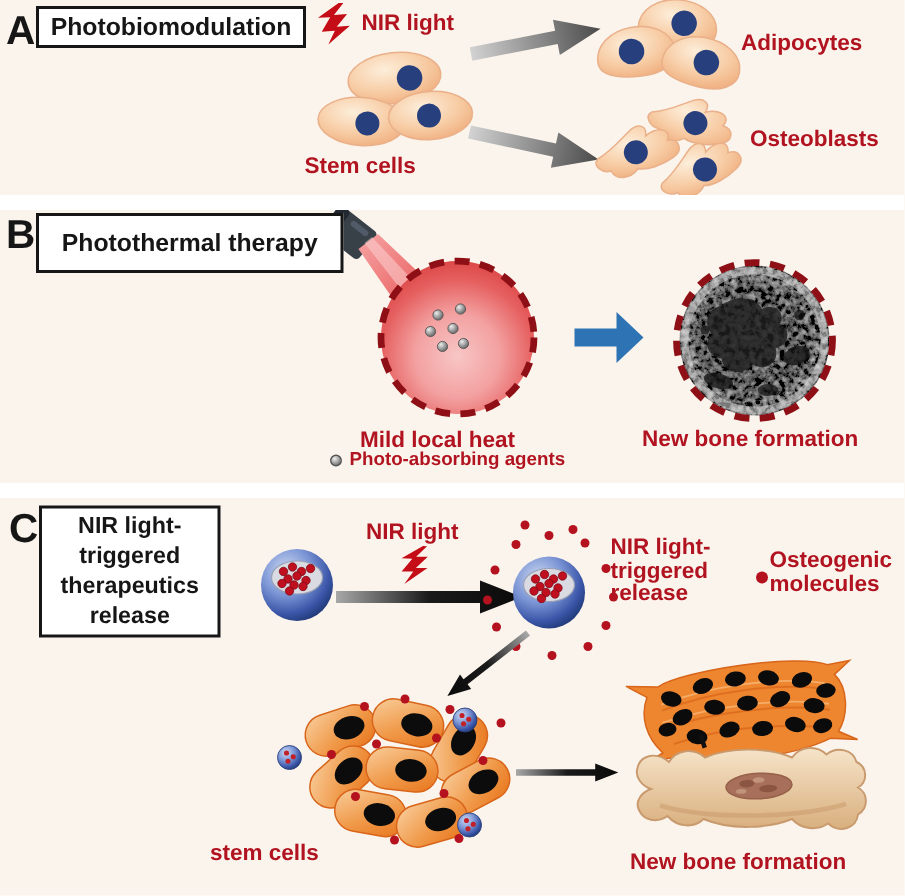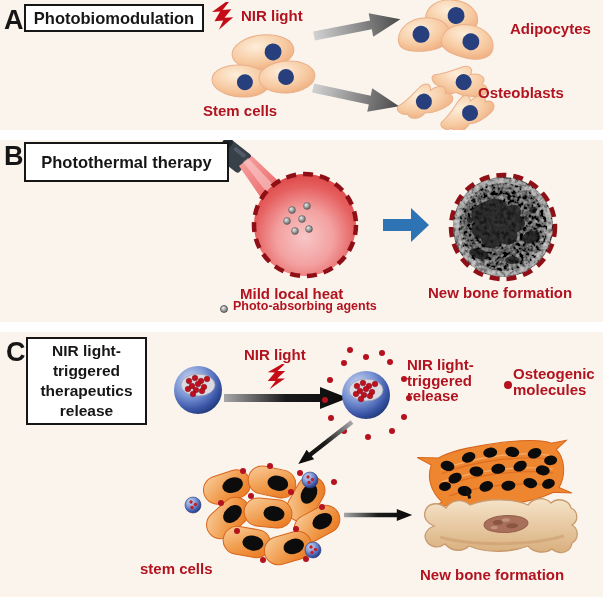--- a/index.html
+++ b/index.html
@@ -108,22 +108,22 @@
         </g>
       </g>
     </svg>
 
     <div class="panel-letter" style="left:4px;top:7px;">A</div>
     <div class="title-box" style="left:24px;top:4px;width:180px;height:28px;font-size:16.5px;">
       <span>Photobiomodulation</span>
     </div>
     <div class="red-label" style="left:241px;top:8px;">NIR light</div>
     <div class="red-label center" style="left:203px;top:103px;width:120px;">Stem cells</div>
-    <div class="red-label" style="left:494px;top:21px;margin-left:16px;">Adipocytes</div>
-    <div class="red-label" style="left:478px;top:85px;">Osteoblasts</div>
+    <div class="red-label" style="left:494px;top:21px;">Adipocytes</div>
+    <div class="red-label" style="left:500px;top:85px;">Osteoblasts</div>
   </div>
 
   <div class="divider" style="top:130px;height:10px;"></div>
 
   <div>
     <svg class="layer" style="top:140px" width="603" height="182" viewBox="0 0 603 182">
       <defs>
         <radialGradient id="bHeat" cx="50%" cy="62%" r="62%">
           <stop offset="0" stop-color="#f8c6c6"></stop>
             <stop offset="0.45" stop-color="#f3a0a0"></stop>
@@ -190,21 +190,21 @@
         <circle cx="503" cy="87" r="46.5" fill="none" stroke="#d8d8d8" stroke-width="5" opacity="0.55"></circle>
         <circle cx="503" cy="87" r="52" fill="none" stroke="#8e1016" stroke-width="4.5" stroke-dasharray="10 7"></circle>
       </g>
     </svg>
 
     <div class="panel-letter" style="left:4px;top:143px;">B</div>
     <div class="title-box" style="left:24px;top:142px;width:205px;height:40px;font-size:16.5px;">
       <span>Photothermal therapy</span>
     </div>
     <div class="red-label center" style="left:240px;top:286px;width:132px;">Mild local heat</div>
-    <div class="red-label legend-row" style="left:220px;top:300px;font-size:12.5px;align-items:flex-end;">
+    <div class="red-label legend-row" style="left:220px;top:300px;font-size:12.5px;">
       <span class="dot dot-gray"></span>
       <span>Photo-absorbing agents</span>
     </div>
     <div class="red-label center" style="left:428px;top:285px;width:152px;">New bone formation</div>
   </div>
 
   <div class="divider" style="top:322px;height:10px;"></div>
 
   <div>
     <svg class="layer" style="top:332px" width="603" height="265" viewBox="0 0 603 265">

